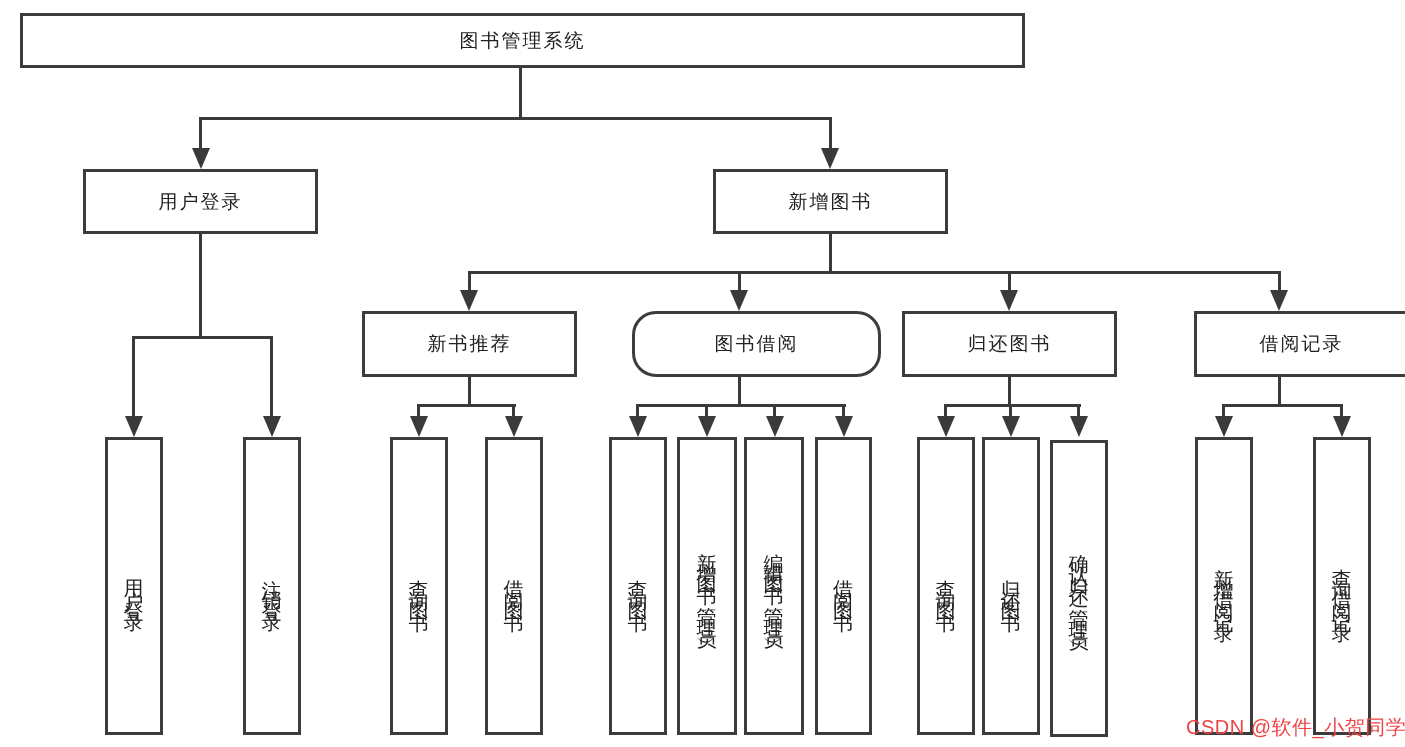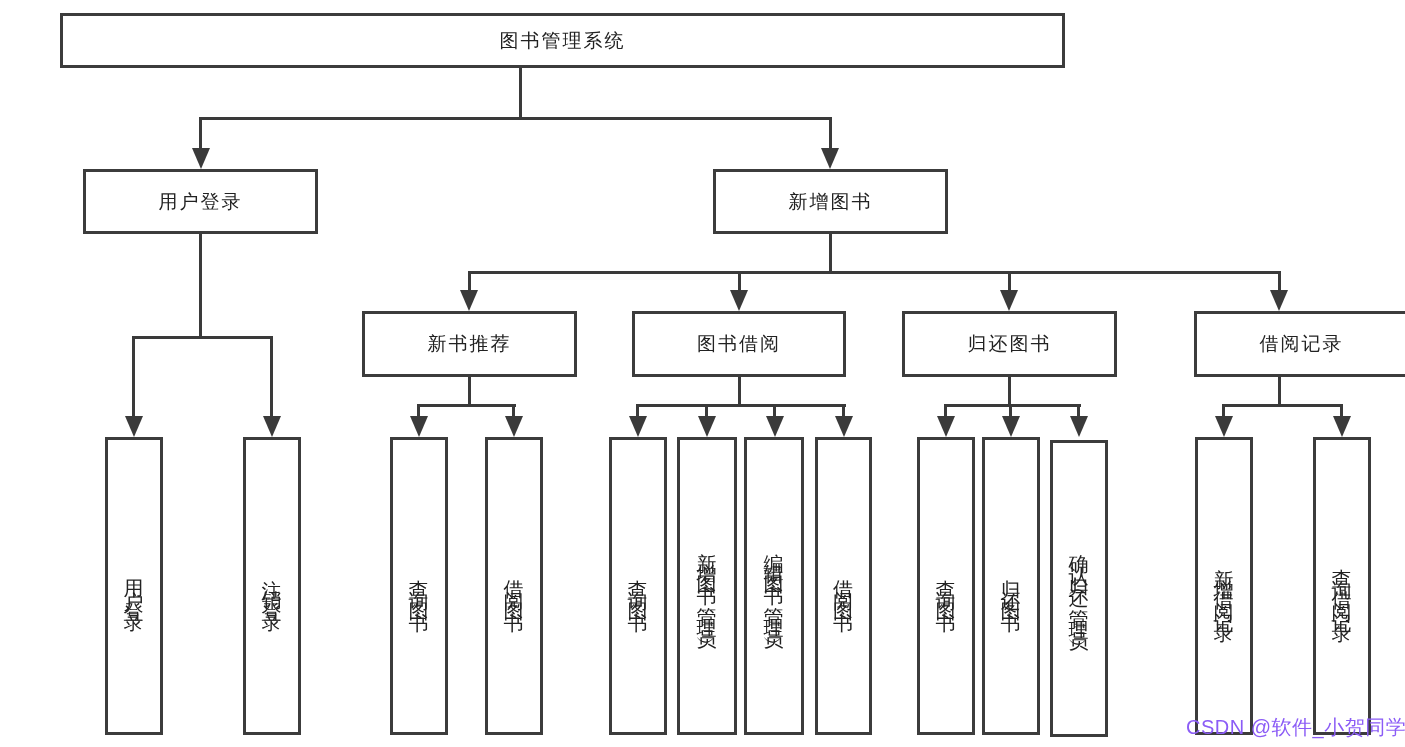--- a/index.html
+++ b/index.html
@@ -42,30 +42,30 @@
     border-right: 9px solid transparent;
     border-top: 21px solid #3a3a3a;
   }
   
   #watermark {
     position: absolute;
     left: 1186px;
     top: 714px;
     font-size: 20px;
     letter-spacing: 0.5px;
-    color: #8b5cf6;
+    color: #ef4444;
     white-space: nowrap;
   }
 </style>
 </head>
 <body>
 
 <div id="stage">
 
-  <div class="node h-label" style="left:20px; top:13px; width:1005px; height:55px;margin-left:40px;">图书管理系统</div>
+  <div class="node h-label" style="left:20px; top:13px; width:1005px; height:55px;">图书管理系统</div>
 
   <div class="vl" style="left:519px; top:68px; height:52px;"></div>
   <div class="hl" style="left:199px; top:117px; width:633px;"></div>
   <div class="vl" style="left:199px; top:117px; height:35px;"></div>
   <div class="tri" style="left:192px; top:148px;"></div>
   <div class="vl" style="left:829px; top:117px; height:35px;"></div>
   <div class="tri" style="left:821px; top:148px;"></div>
 
   <div class="node h-label" style="left:83px; top:169px; width:235px; height:65px;">用户登录</div>
   <div class="node h-label" style="left:713px; top:169px; width:235px; height:65px;">新增图书</div>
@@ -82,21 +82,21 @@
   <div class="vl" style="left:468px; top:271px; height:23px;"></div>
   <div class="tri" style="left:460px; top:290px;"></div>
   <div class="vl" style="left:738px; top:271px; height:23px;"></div>
   <div class="tri" style="left:730px; top:290px;"></div>
   <div class="vl" style="left:1008px; top:271px; height:23px;"></div>
   <div class="tri" style="left:1000px; top:290px;"></div>
   <div class="vl" style="left:1278px; top:271px; height:23px;"></div>
   <div class="tri" style="left:1270px; top:290px;"></div>
 
   <div class="node h-label" style="left:362px; top:311px; width:215px; height:66px;font-family:Liberation Serif, serif;">新书推荐</div>
-  <div class="node h-label" style="left:632px; top:311px; width:214px; height:66px;">图书借阅</div>
+  <div class="node h-label" style="left:632px; top:311px; width:249px; height:66px;border-radius:24px;">图书借阅</div>
   <div class="node h-label" style="left:902px; top:311px; width:215px; height:66px;">归还图书</div>
   <div class="node h-label" style="left:1172px; top:311px; width:215px; height:66px;margin-left:22px;">借阅记录</div>
 
   <div class="vl" style="left:468px; top:377px; height:30px;"></div>
   <div class="hl" style="left:417px; top:404px; width:99px;"></div>
   <div class="vl" style="left:417px; top:404px; height:16px;"></div>
   <div class="tri" style="left:410px; top:416px;"></div>
   <div class="vl" style="left:512px; top:404px; height:16px;"></div>
   <div class="tri" style="left:505px; top:416px;"></div>
 

